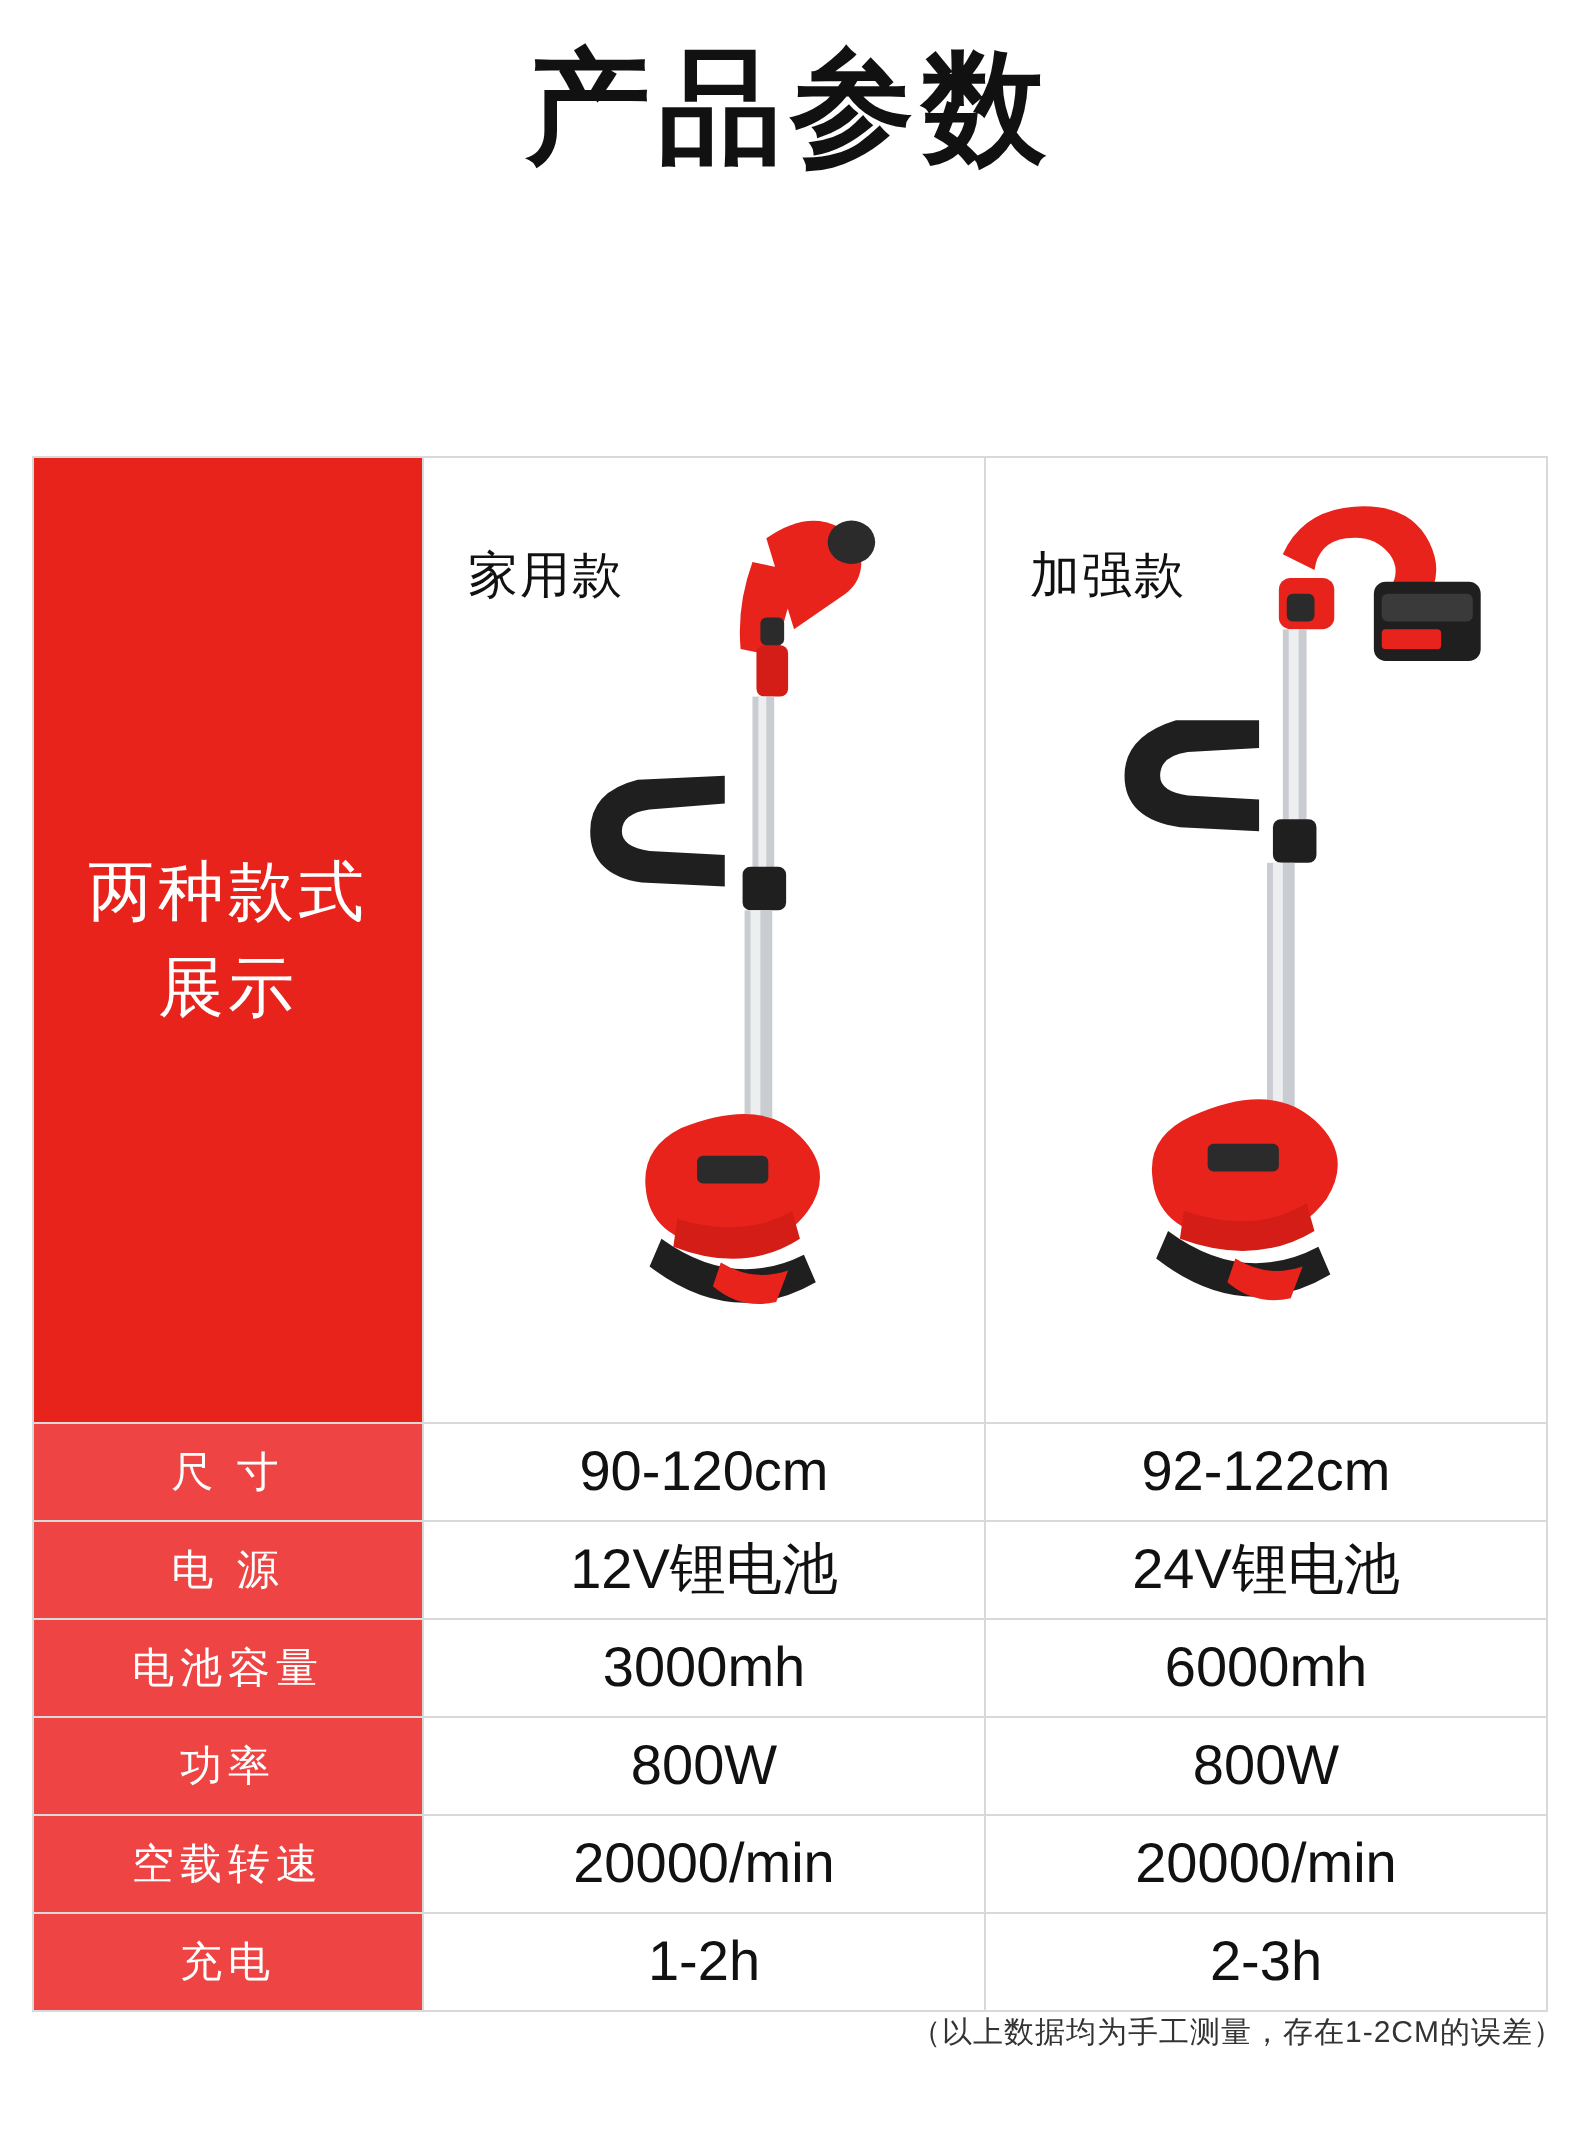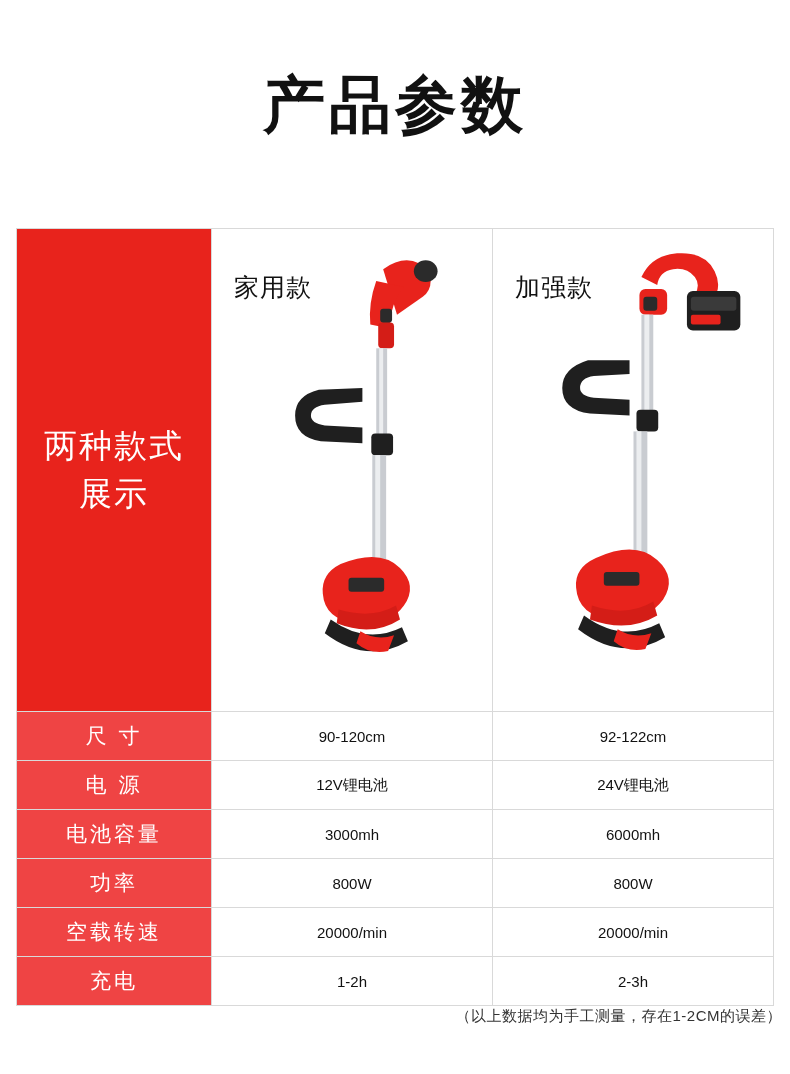--- a/index.html
+++ b/index.html
@@ -17,21 +17,21 @@
   }
   .page {
     width: 790px;
     height: 1074px;
     position: relative;
     background: #ffffff;
   }
 
   
   .header {
-    padding-top: 72px;
+    padding-top: 22px;
     text-align: center;
   }
   .main-title {
     font-size: 62px;
     font-weight: bold;
     letter-spacing: 4px;
     color: #111111;
     line-height: 1.05;
   }
   .sub-title {
@@ -57,21 +57,21 @@
   }
   .label-cell {
     background: #ef4444;
     color: #ffffff;
     font-size: 21px;
     letter-spacing: 3px;
     width: 192px;
     height: 46px;
   }
   .value-cell {
-    font-size: 15px;
+    font-size: 28px;
     color: #111111;
     height: 46px;
     background: #ffffff;
   }
   .showcase-label {
     background: #e8231c;
     color: #ffffff;
     font-size: 33px;
     font-weight: normal;
     letter-spacing: 2px;

